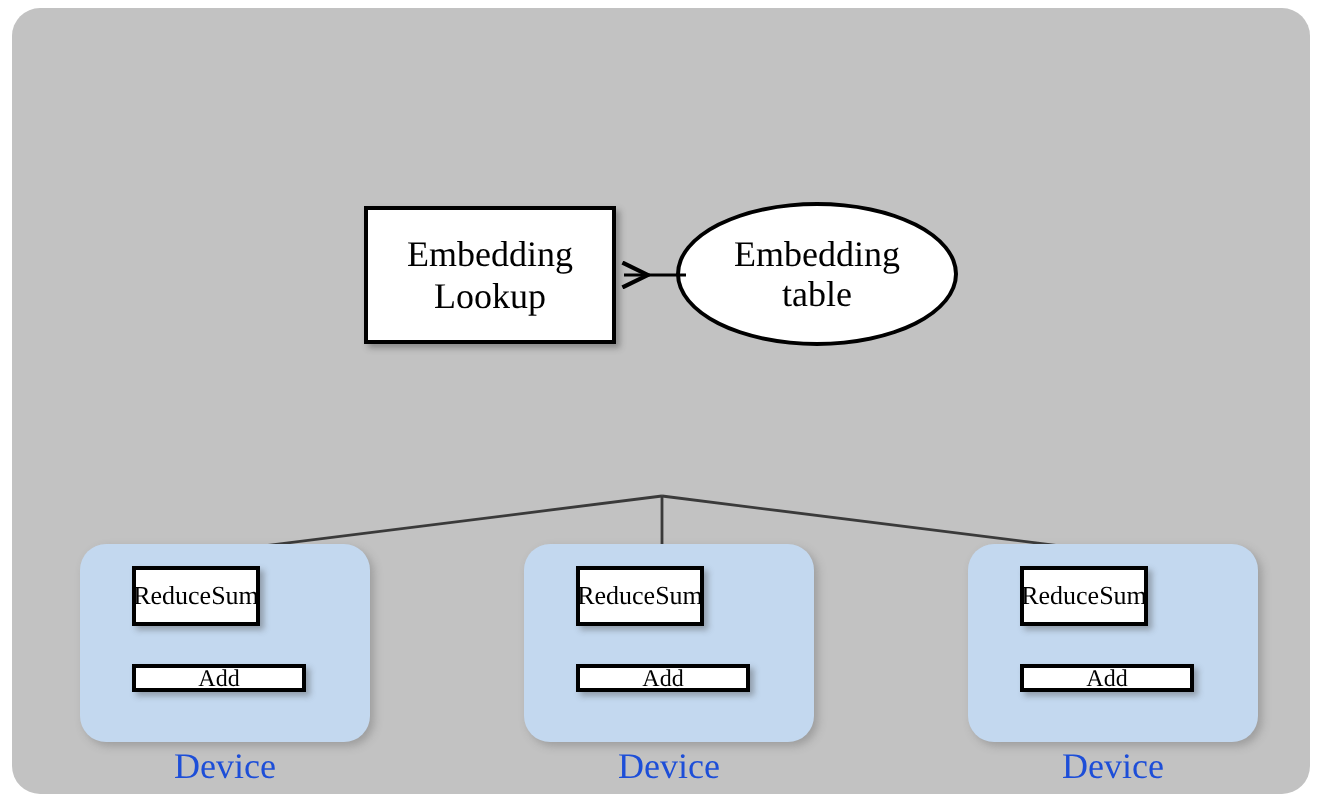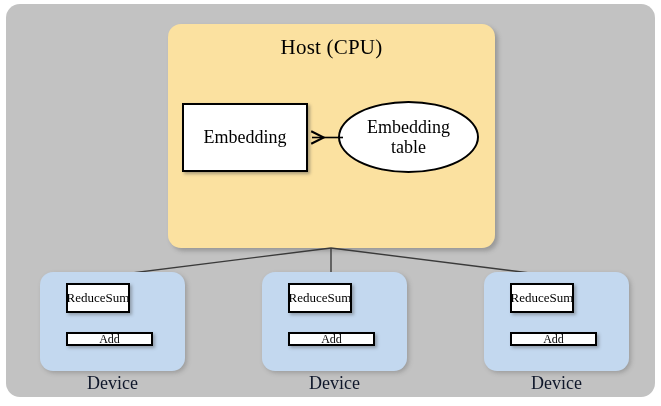--- a/index.html
+++ b/index.html
@@ -142,37 +142,35 @@
     height: 14px;
     font-size: 12px;
   }
   .device-caption {
     position: absolute;
     left: 0;
     top: 101px;
     width: 145px;
     text-align: center;
     font-size: 18px;
-    color: #0f172a;
+    color: #1d4ed8;
   }
 </style>
 </head>
 <body>
 
 <div id="canvas">
 
   <div id="gray-panel"></div>
 
-  <div id="host-box">
-    <div id="host-title">Host (CPU)</div>
-  </div>
 
   <div id="embedding-lookup-box">
     <div class="label">
       <span>Embedding</span><br>
+      <span>Lookup</span>
     </div>
   </div>
 
   <div id="embedding-table-ellipse">
     <div class="label">
       <span>Embedding</span><br>
       <span>table</span>
     </div>
   </div>
 

